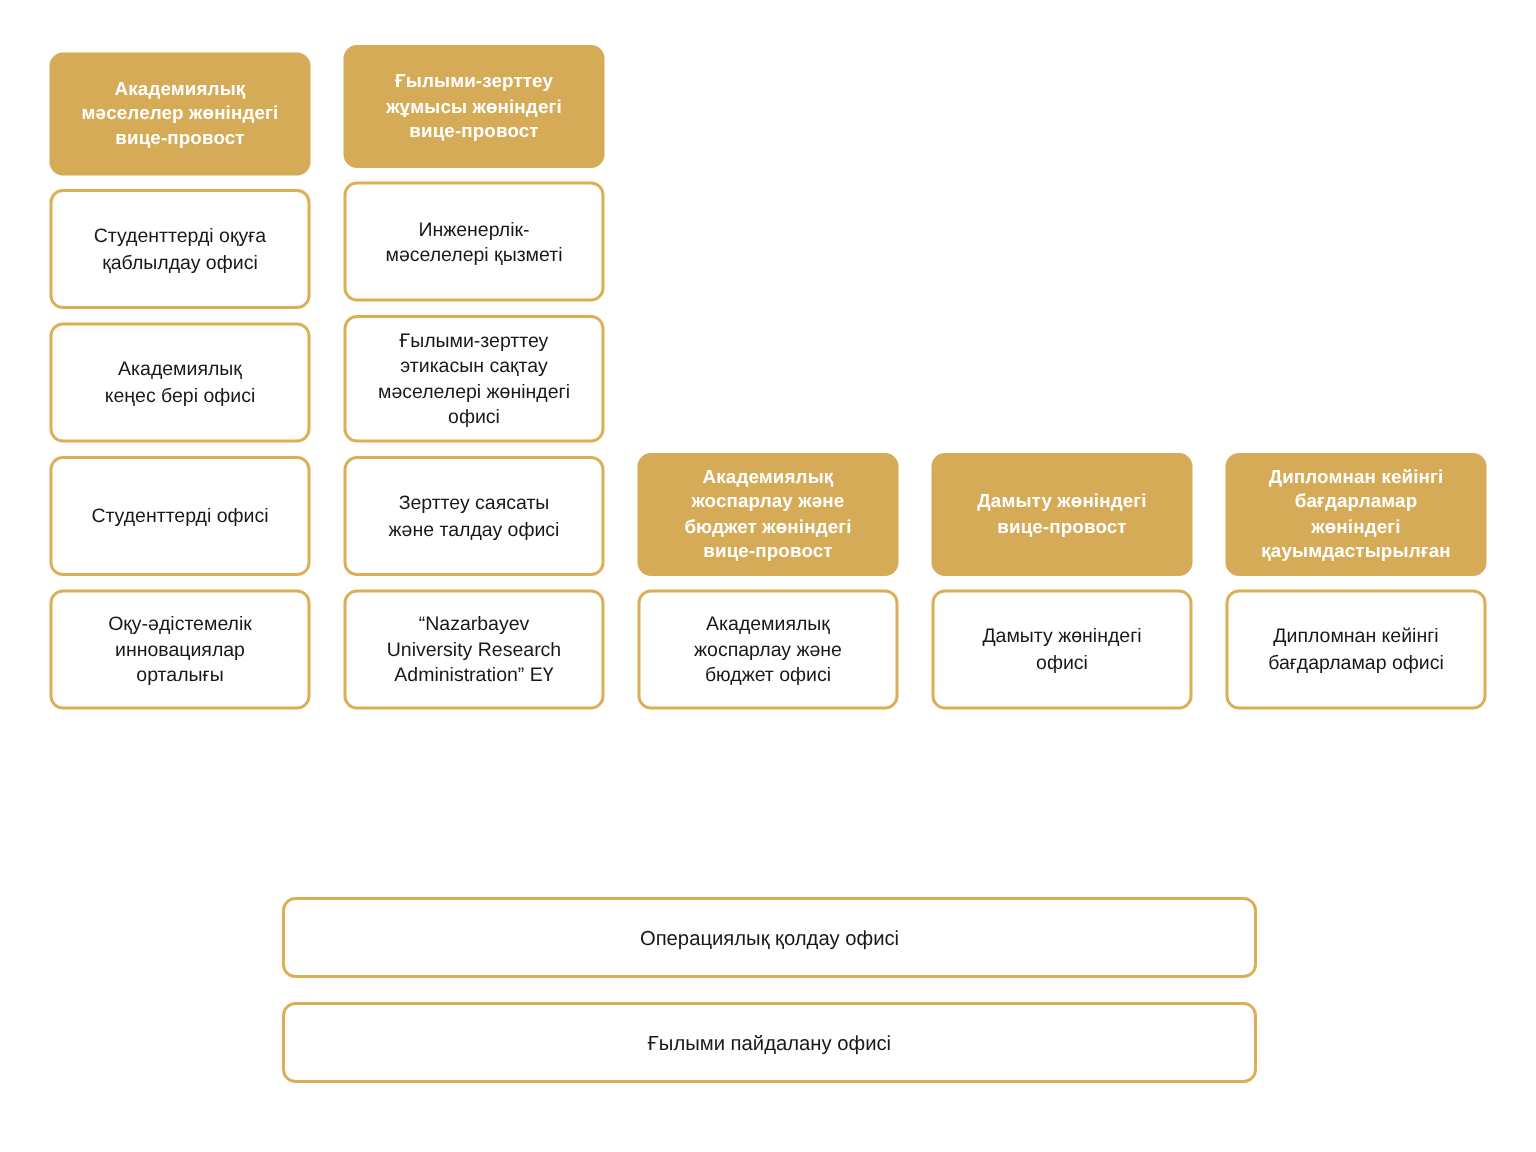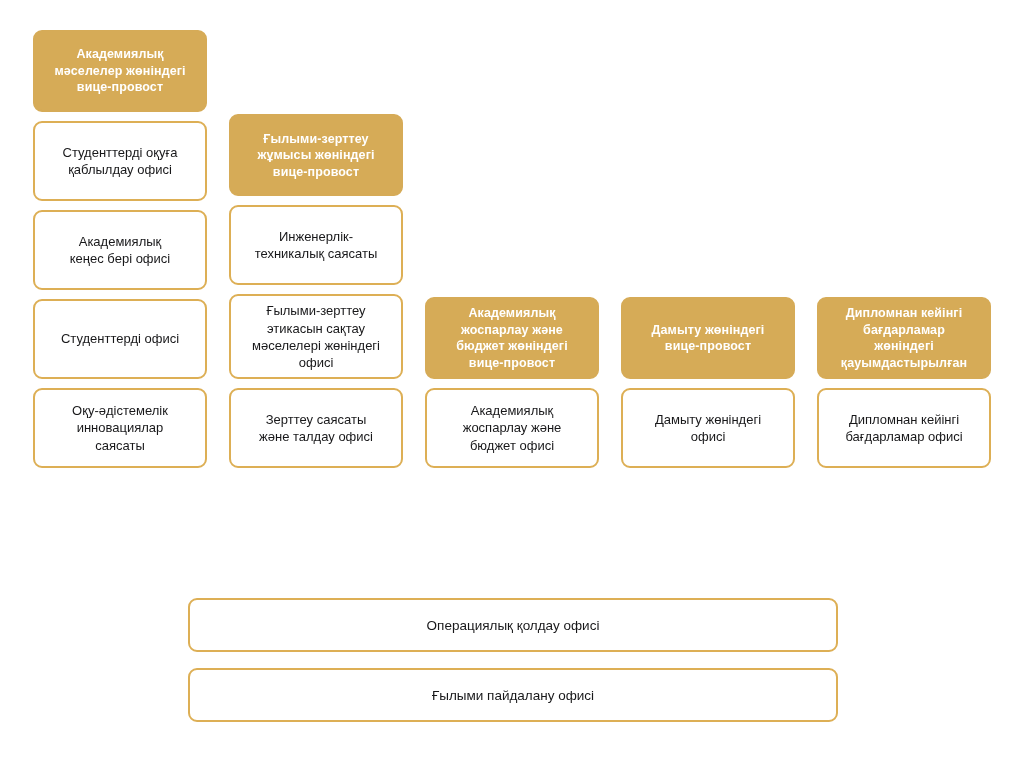--- a/index.html
+++ b/index.html
@@ -130,44 +130,49 @@
       <div class="node node-leaf">
         <span class="label">Академиялық
 кеңес бері офисі</span>
       </div>
       <div class="node node-leaf">
         <span class="label">Студенттерді офисі</span>
       </div>
       <div class="node node-leaf">
         <span class="label">Оқу-әдістемелік
 инновациялар
-саясаты</span>
+орталығы</span>
       </div>
     </div>
 
     <div class="column col-2">
       <div class="node node-head">
         <span class="label">Ғылыми-зерттеу
 жұмысы жөніндегі
 вице-провост</span>
       </div>
       <div class="node node-leaf">
         <span class="label">Инженерлік-
-техникалық саясаты</span>
+мәселелері қызметі</span>
       </div>
       <div class="node node-leaf">
         <span class="label">Ғылыми-зерттеу
 этикасын сақтау
 мәселелері жөніндегі
 офисі</span>
       </div>
       <div class="node node-leaf">
         <span class="label">Зерттеу саясаты
 және талдау офисі</span>
       </div>
+      <div class="node node-leaf">
+        <span class="label">“Nazarbayev
+University Research
+Administration” ЕҮ</span>
+      </div>
     </div>
 
     <div class="column col-3">
       <div class="node node-head">
         <span class="label">Академиялық
 жоспарлау және
 бюджет жөніндегі
 вице-провост</span>
       </div>
       <div class="node node-leaf">

